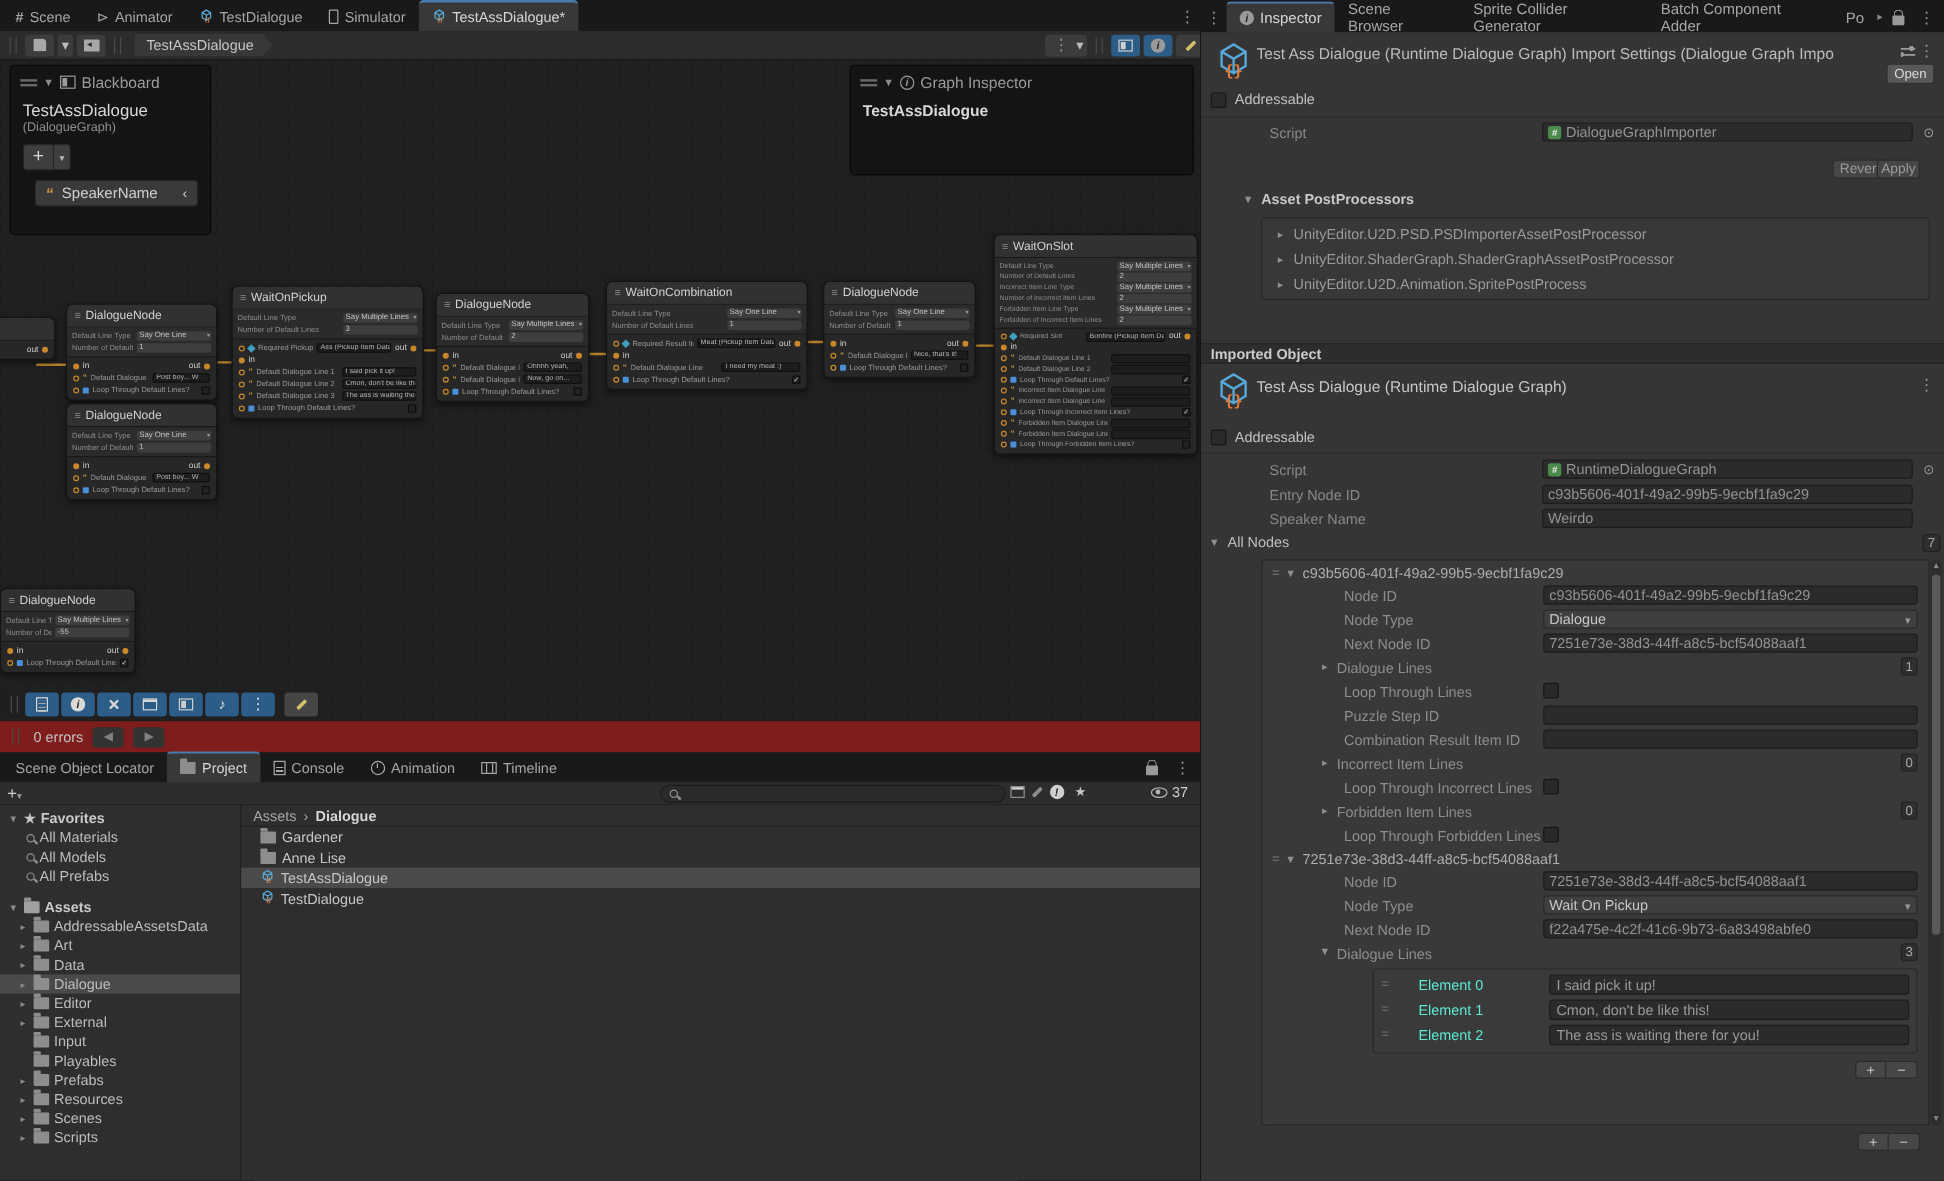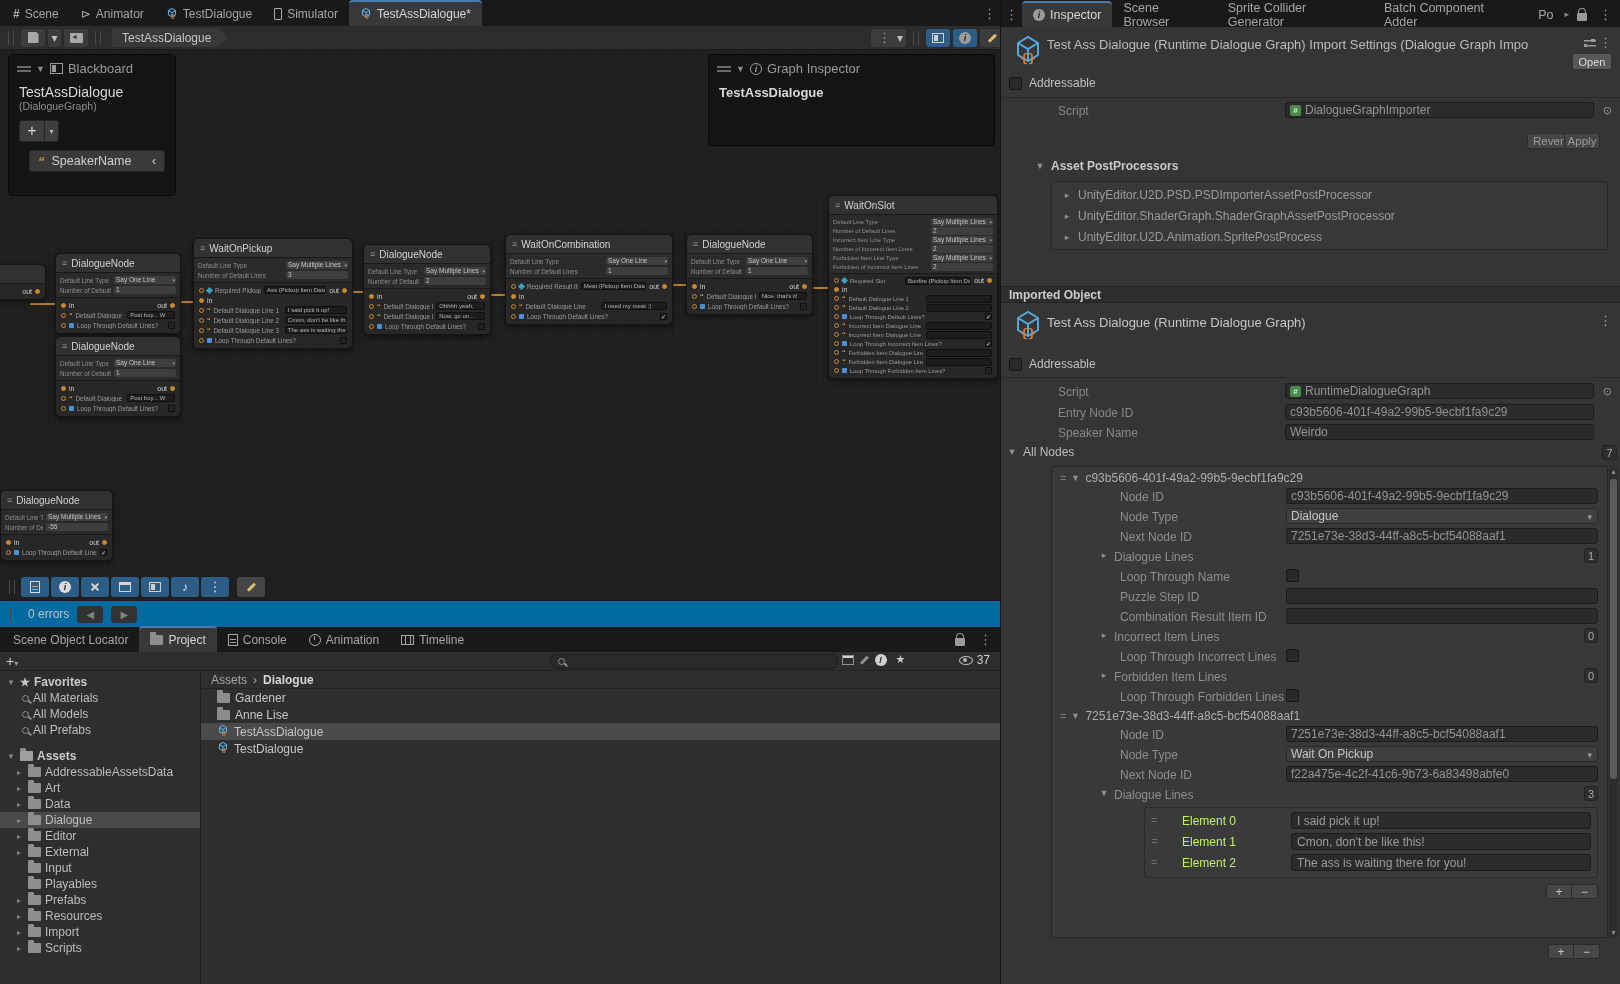--- a/index.html
+++ b/index.html
@@ -105,21 +105,21 @@
   .nfield { width:42%; min-width:34px; height:8px; background:#1d1d1d; border:1px solid #101010; border-radius:2px; color:#b2b2b2; font-size:6px; line-height:7px; padding:0 2px; overflow:hidden; flex:none; }
   .ncheck { width:7px; height:7px; background:#222; border:1px solid #0e0e0e; border-radius:1px; color:#cfcfcf; font-size:6px; line-height:6px; text-align:center; flex:none; }
   .node.dense .nprow, .node.dense .nrow { height:9px; }
   .node.dense .nprow .lbl, .node.dense .nlbl { font-size:5.8px; }
   .edge { position:absolute; height:2px; background:#b8802a; border-radius:1px; }
 
   .gfoot { position:absolute; left:3px; top:525px; height:23px; display:flex; align-items:center; gap:2px; background:rgba(32,32,32,.6); padding:0 2px; }
   .gfbtn { width:28px; height:20px; background:#2c5d87; border-radius:3px; display:flex; align-items:center; justify-content:center; cursor:pointer; color:#e0e0e0; }
   .gfbtn.dark { background:#454545; margin-left:6px; }
 
-  .errbar { position:absolute; top:600px; left:0; width:1000px; height:27px; background:#0369a1; border-top:1px solid #1c1c1c; display:flex; align-items:center; gap:8px; padding:0 6px; color:#c2c2c2; }
+  .errbar { position:absolute; top:600px; left:0; width:1000px; height:27px; background:#7f1d1d; border-top:1px solid #1c1c1c; display:flex; align-items:center; gap:8px; padding:0 6px; color:#c2c2c2; }
   .errnav { width:26px; height:17px; background:#333; border-radius:3px; color:#808080; font-size:10px; display:flex; align-items:center; justify-content:center; cursor:pointer; }
 
   .btabs { top:627px; height:25px; }
   .ptool { position:absolute; top:652px; left:0; width:1000px; height:19px; background:#2d2d2d; border-bottom:1px solid #222; }
   .plus { position:absolute; left:6px; top:1px; color:#cfcfcf; font-size:14px; cursor:pointer; }
   .plus small { font-size:8px; color:#9a9a9a; }
   .searchbox { position:absolute; left:550px; top:2px; width:288px; height:15px; background:#2a2a2a; border:1px solid #1d1d1d; border-radius:8px; display:flex; align-items:center; gap:5px; padding:0 7px; cursor:text; }
   .ptool-icons { position:absolute; left:842px; top:1px; display:flex; gap:9px; align-items:center; }
   .eyecount { position:absolute; right:10px; top:1px; display:flex; gap:4px; align-items:center; color:#cfcfcf; cursor:pointer; }
 
@@ -165,21 +165,21 @@
   .nb-r .ilbl2 { position:absolute; left:68px; top:3px; color:#8d8d8d; white-space:nowrap; }
   .nb-r .ilbl2.fo { left:47px; display:flex; gap:5px; }
   .nb-field { position:absolute; left:234px; right:9px; height:16px; top:1px; background:#2b2b2b; border:1px solid #1c1c1c; border-radius:3px; color:#939393; padding:0 4px; line-height:15px; white-space:nowrap; overflow:hidden; }
   .nb-dd { background:#3f3f3f; border-color:#2a2a2a; color:#c6c6c6; }
   .nb-dd:after { content:"▾"; position:absolute; right:5px; top:1px; color:#9a9a9a; font-size:9px; }
   .nb-chk { position:absolute; left:234px; top:2px; }
   .nb-cnt { position:absolute; right:9px; top:1px; min-width:14px; height:15px; background:#2f2f2f; border:1px solid #222; border-radius:3px; color:#a8a8a8; font-size:11px; text-align:center; line-height:14px; padding:0 2px; }
   .elembox { margin:2px 9px 2px 92px; border:1px solid #2a2a2a; border-radius:3px; background:#3a3a3a; padding:3px 0; }
   .el-r { height:21px; position:relative; }
   .el-r .drag { position:absolute; left:6px; top:3px; color:#707070; font-size:11px; letter-spacing:-1px; }
-  .el-r .ilbl3 { position:absolute; left:37px; top:3px; color:#bef264; }
+  .el-r .ilbl3 { position:absolute; left:37px; top:3px; color:#5eead4; }
   .el-field { position:absolute; left:146px; right:6px; top:1px; height:17px; background:#2b2b2b; border:1px solid #1c1c1c; border-radius:3px; color:#9a9a9a; padding:0 5px; line-height:16px; white-space:nowrap; overflow:hidden; }
   .pmgroup { position:absolute; display:flex; }
   .pmbtn { width:26px; height:15px; background:#474747; border:1px solid #2b2b2b; color:#c6c6c6; font-size:12px; display:flex; align-items:center; justify-content:center; cursor:pointer; }
   .pmbtn:first-child { border-radius:3px 0 0 3px; } .pmbtn:last-child { border-radius:0 3px 3px 0; border-left:none; }
   .sbar { position:absolute; right:2px; top:439px; width:9px; height:472px; background:#2d2d2d; border-radius:4px; }
   .sbar .up,.sbar .dn { position:absolute; left:0; right:0; color:#8a8a8a; font-size:7px; text-align:center; cursor:pointer; }
   .sbar .up { top:2px; } .sbar .dn { bottom:2px; }
   .sbar .thumb { position:absolute; left:1px; right:1px; top:13px; height:300px; background:#5a5a5a; border-radius:3px; cursor:grab; }
 </style>
 </head>
@@ -827,21 +827,21 @@
             <span>Prefabs</span>
           </div>
           <div class="trow" style="padding-left: 14px;">
             <span class="tri">▸</span>
             <span class="ic-folder"></span>
             <span>Resources</span>
           </div>
           <div class="trow" style="padding-left: 14px;">
             <span class="tri">▸</span>
             <span class="ic-folder"></span>
-            <span>Import</span>
+            <span>Scenes</span>
           </div>
           <div class="trow" style="padding-left: 14px;">
             <span class="tri">▸</span>
             <span class="ic-folder"></span>
             <span>Scripts</span>
           </div>
         </div>
       <div class="files">
         <div class="fcrumb">
           <span>Assets</span>
@@ -1006,21 +1006,21 @@
             <span class="nb-field">7251e73e-38d3-44ff-a8c5-bcf54088aaf1</span>
           </div>
           <div class="nb-r">
             <span class="ilbl2 fo">
               <span class="fold">▸</span>
               <span>Dialogue Lines</span>
             </span>
             <span class="nb-cnt">1</span>
           </div>
           <div class="nb-r">
-            <span class="ilbl2">Loop Through Name</span>
+            <span class="ilbl2">Loop Through Lines</span>
             <span class="chk nb-chk"></span>
           </div>
           <div class="nb-r">
             <span class="ilbl2">Puzzle Step ID</span>
             <span class="nb-field"></span>
           </div>
           <div class="nb-r">
             <span class="ilbl2">Combination Result Item ID</span>
             <span class="nb-field"></span>
           </div>

